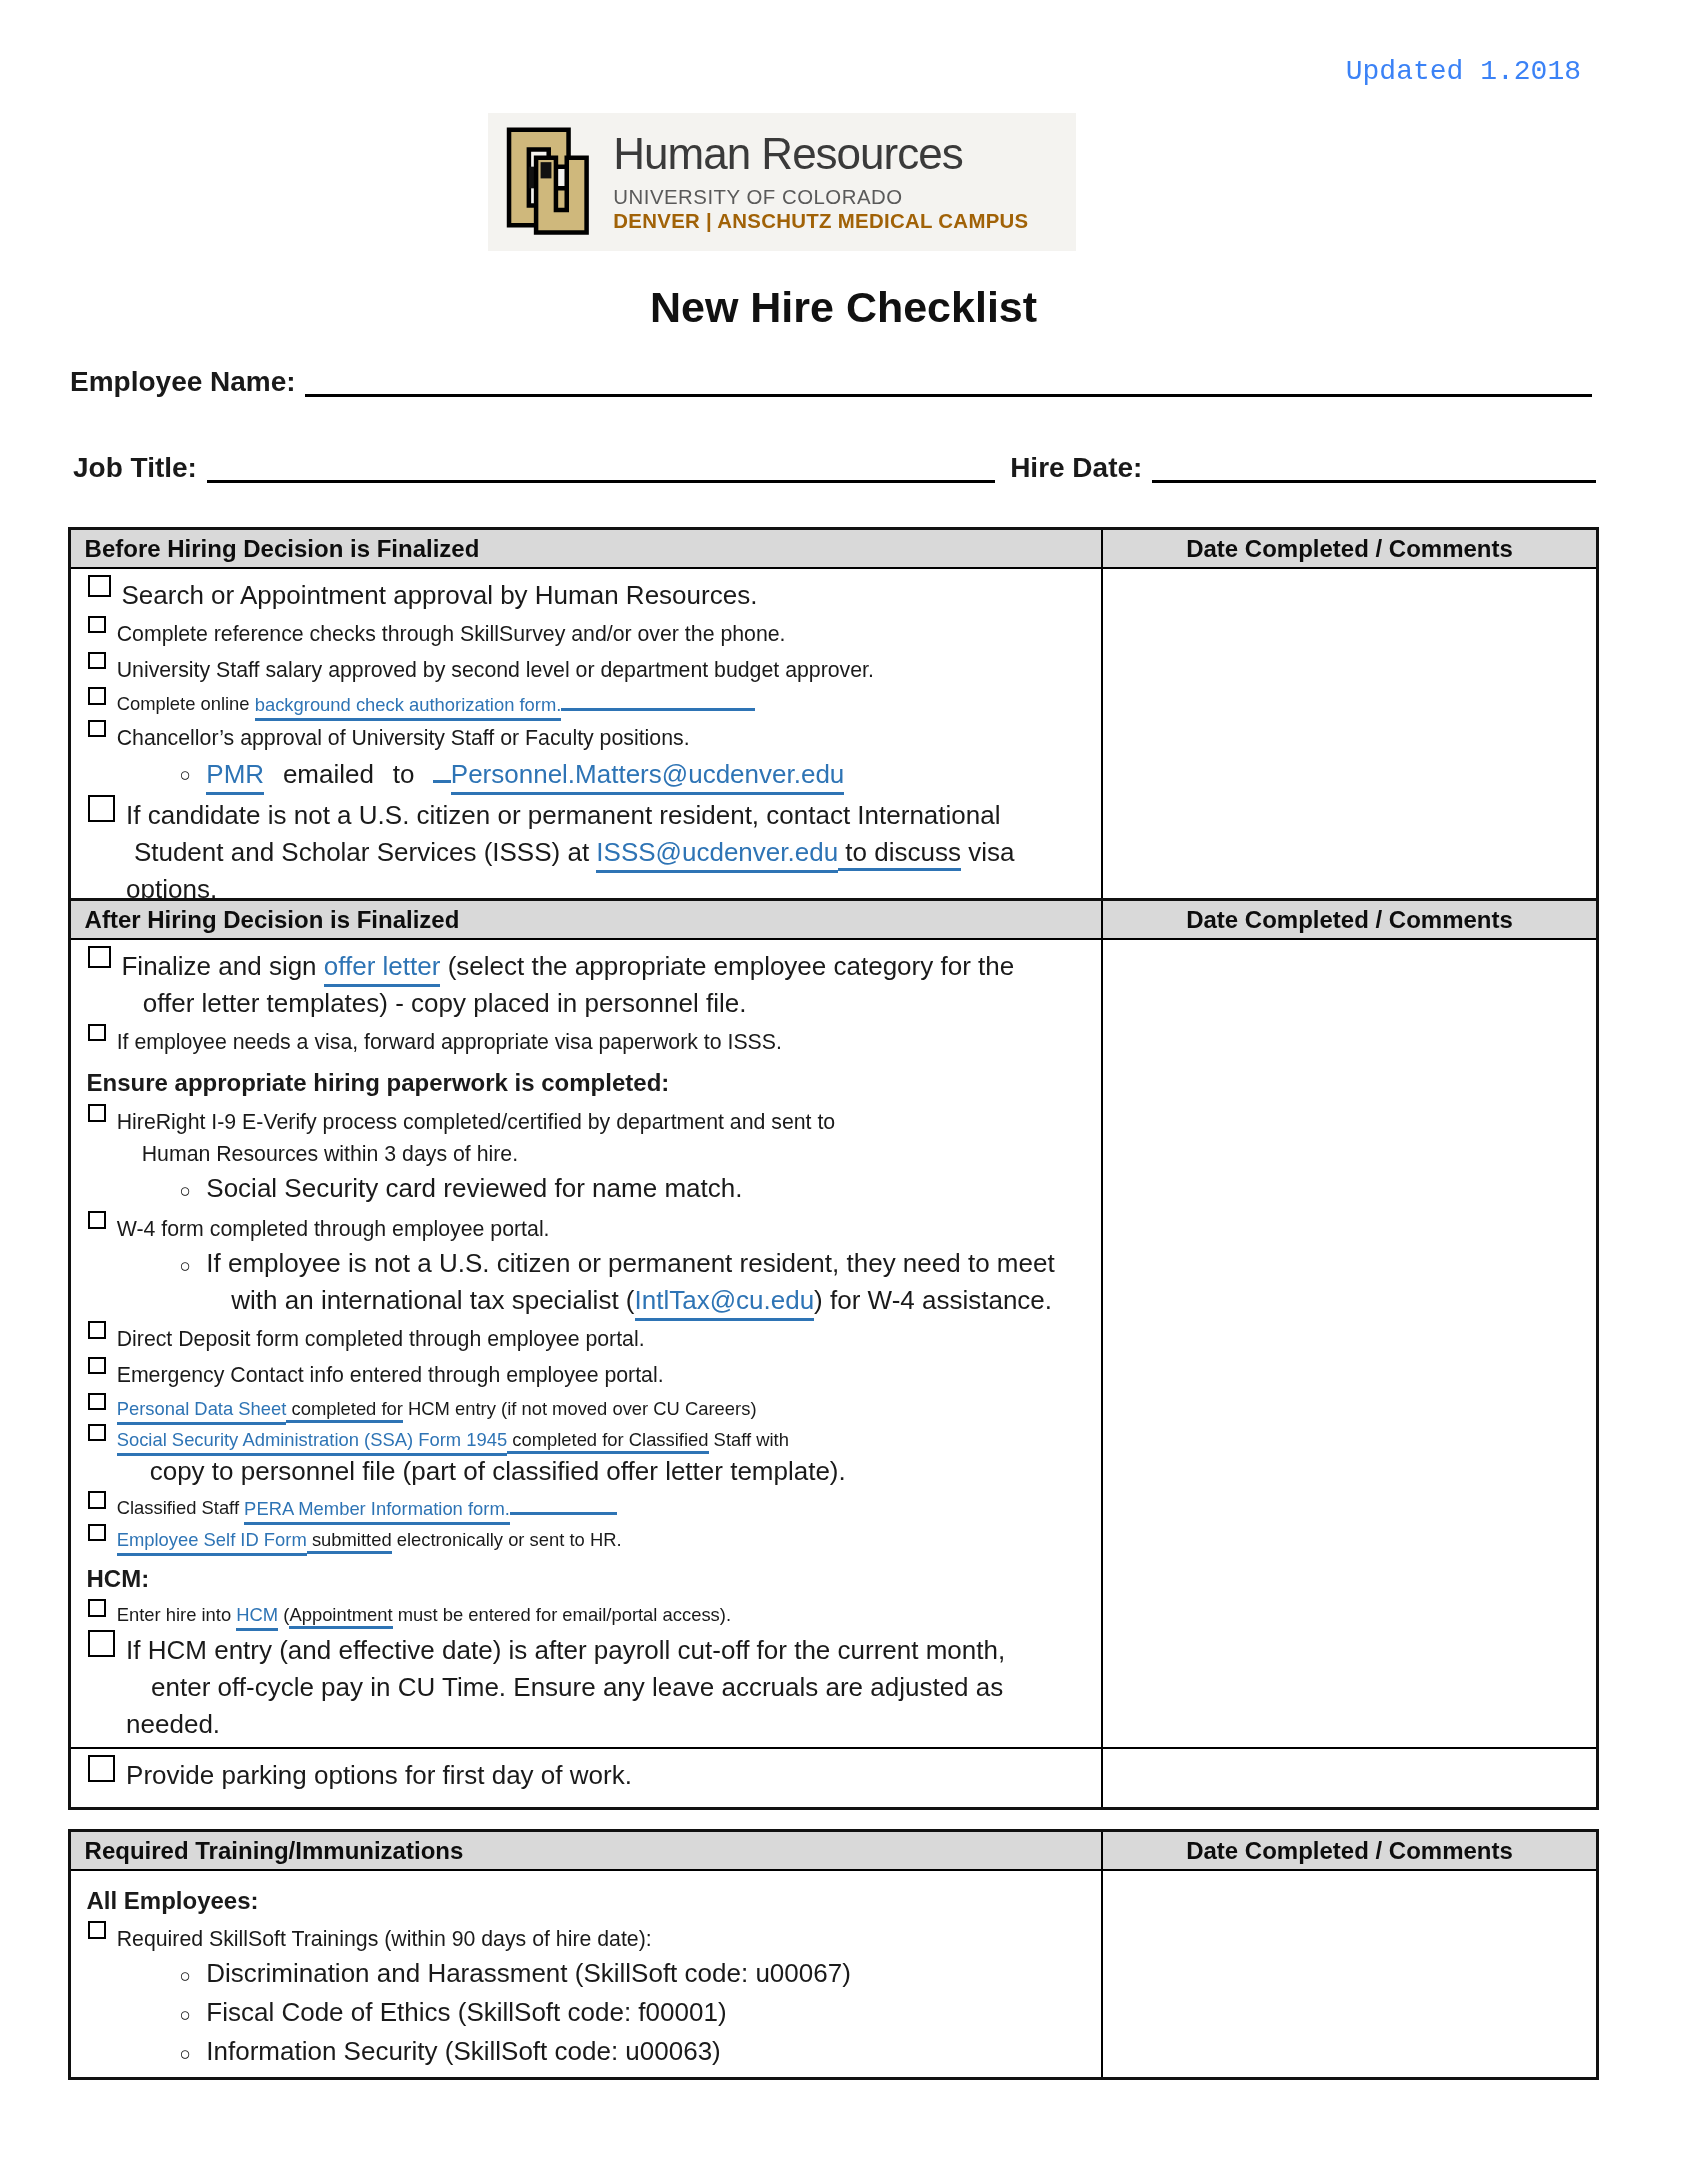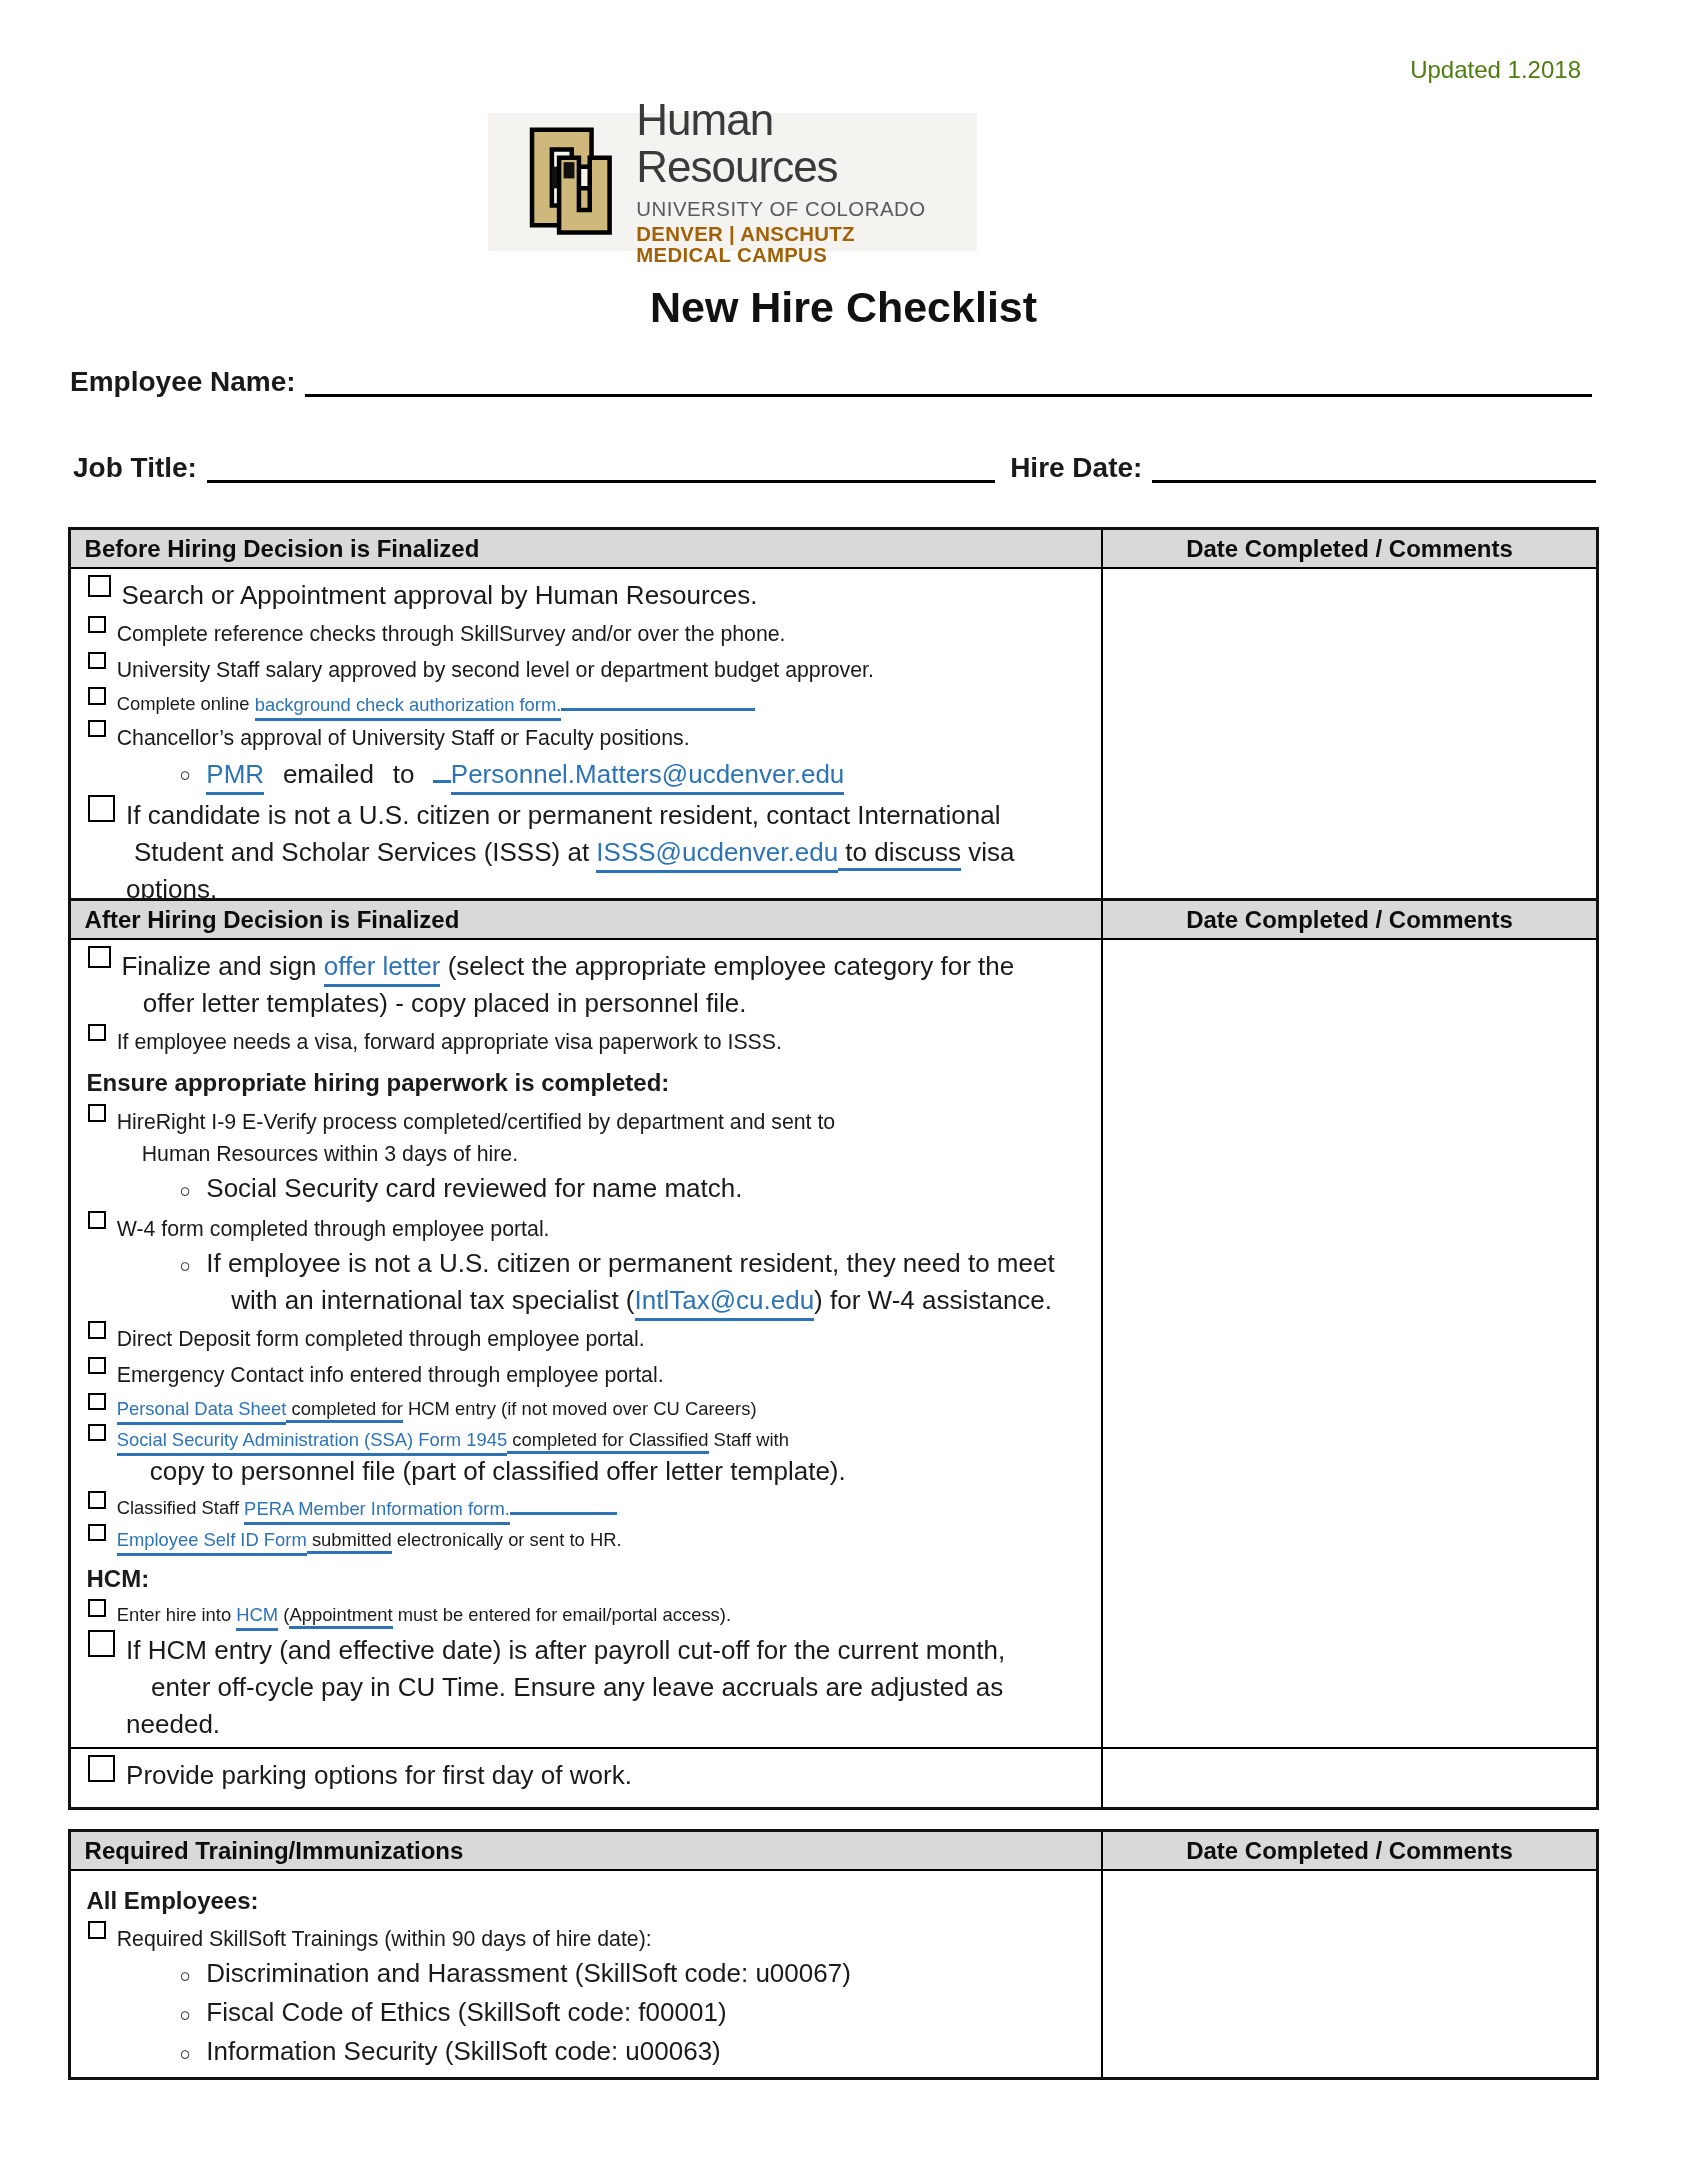--- a/index.html
+++ b/index.html
@@ -1,23 +1,23 @@
 <!DOCTYPE html>
 <html><head>
 <meta charset="utf-8">
 <style>
   html,body{margin:0;padding:0;background:#e8e8e8;}
   .page{position:relative;width:1687px;height:2183px;background:#ffffff;margin:0 auto;
         font-family:"Liberation Sans","DejaVu Sans",sans-serif;color:#1a1a1a;overflow:hidden;}
 
-  .updated{position:absolute;top:56px;right:106px;font-size:24px;color:#4d7c0f;}
-
-  
-  .logo-block{position:absolute;top:113px;left:488px;width:489px;height:138px;
-              background:#f4f3f0;display:flex;align-items:center;padding:0 26px;box-sizing:border-box;}
+  .updated{position:absolute;top:56px;right:106px;font-size:28px;color:#3b82f6;font-family:Liberation Mono, monospace;}
+
+  
+  .logo-block{position:absolute;top:113px;left:488px;width:588px;height:138px;
+              background:#f4f3f0;display:flex;align-items:center;padding:0 3px;box-sizing:border-box;}
   .cu-mark{flex:0 0 auto;margin-right:21.3px;}
   .logo-text{display:flex;flex-direction:column;line-height:1.05;}
   .logo-hr{font-size:44px;color:#3a3a3a;letter-spacing:-1px;margin-bottom:9.7px;}
   .logo-univ{font-size:20.4px;color:#5a5a5a;letter-spacing:0.5px;margin-bottom:2.9px;}
   .logo-campus{font-size:20.4px;color:#a16207;font-weight:700;letter-spacing:0.3px;}
 
   .doc-title{position:absolute;top:283px;left:0;width:100%;text-align:center;
              font-size:43px;font-weight:700;color:#111;}
 
   

